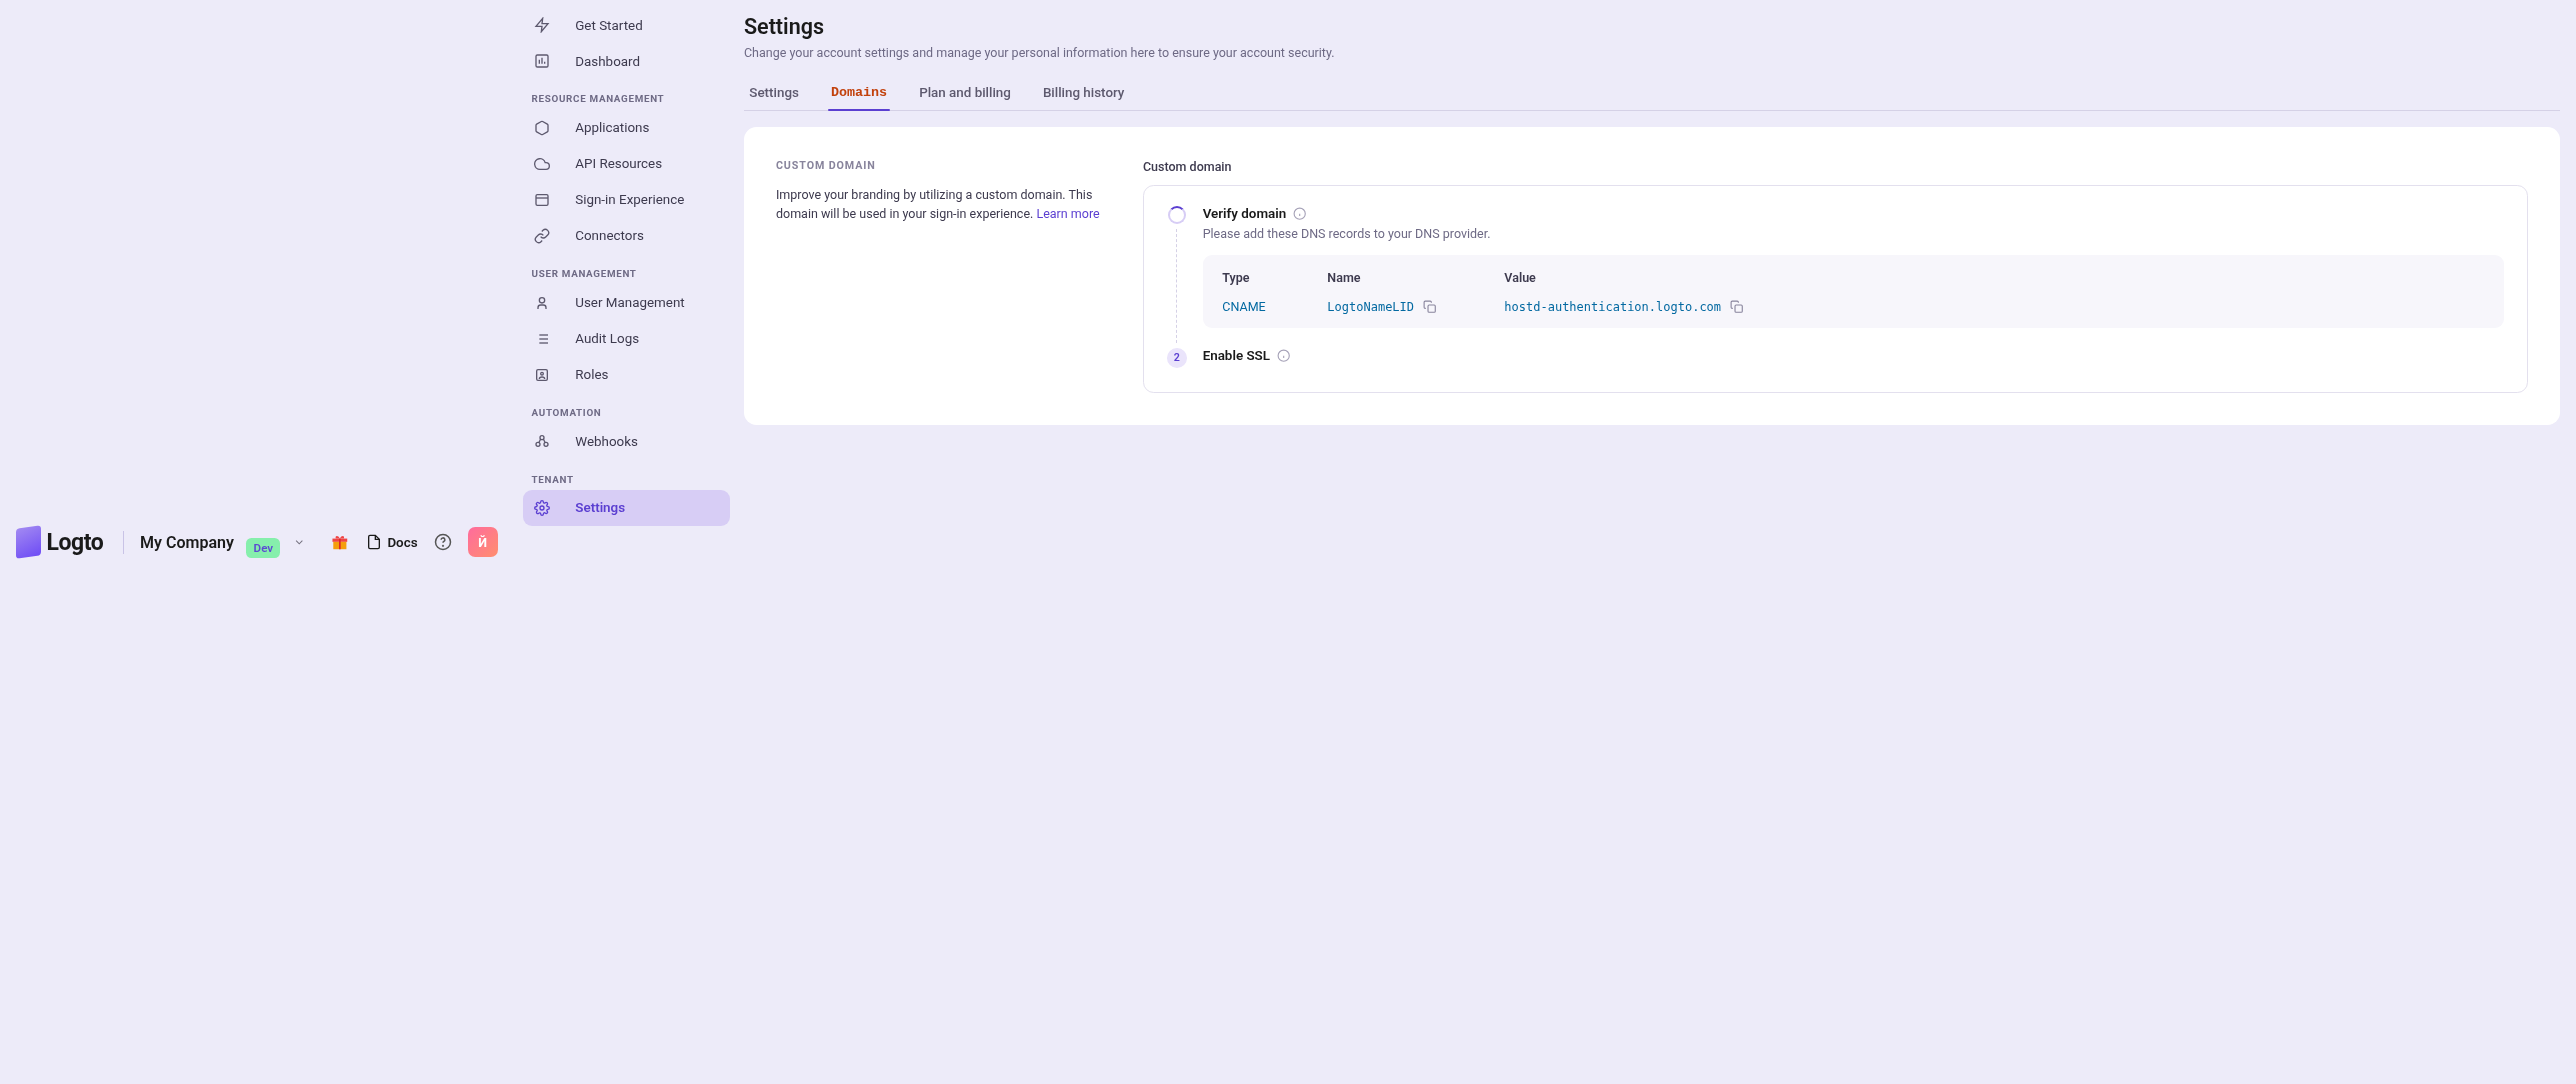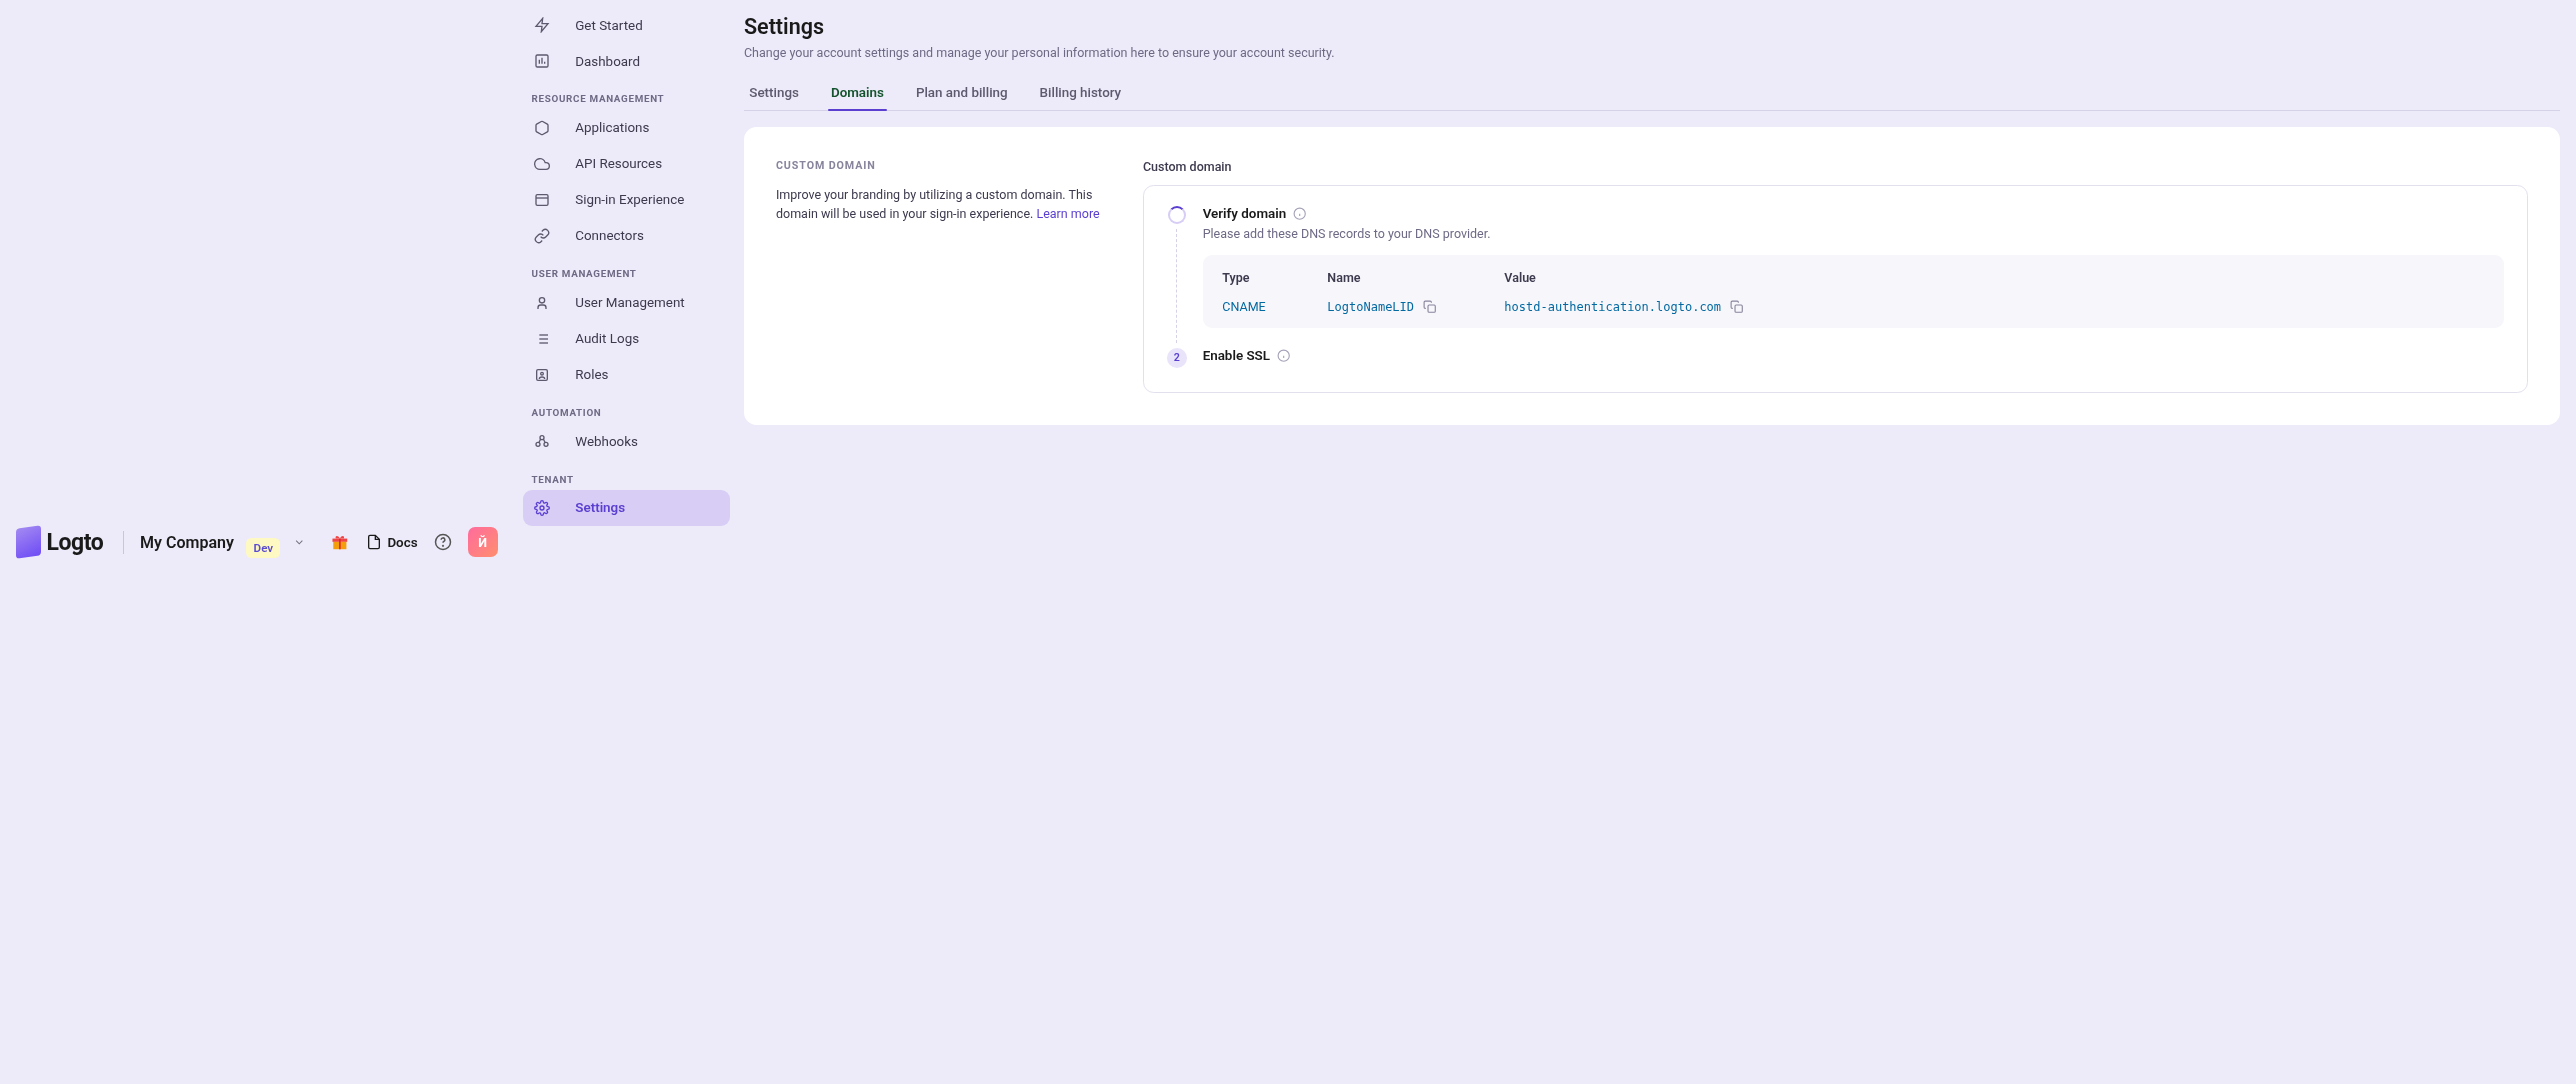--- a/index.html
+++ b/index.html
@@ -20,21 +20,21 @@
 .logo-mark {
   width: 25px; height: 29.5px;
   background: linear-gradient(160deg, #a289f2 0%, #6e4cf5 100%);
   border-radius: 3.6px;
   transform: skewY(-8deg);
 }
 .logo-text { font-size: 23px; font-weight: 700; letter-spacing: -0.4px; }
 .vr { width: 0.9px; height: 23px; background: #c9c3e6; margin: 0 3.6px 0 7.2px; }
 .tenant-name { font-size: 16px; font-weight: 600; }
 .env-tag {
-  background: #fef9c3; color: #5b4cd1;
+  background: #86efac; color: #5b4cd1;
   padding: 2.7px 7.2px; border-radius: 5.4px; font-size: 11.6px; font-weight: 600; margin-top: 12px;
 }
 .chev { color: #757280; }
 .spacer { flex: 1; }
 .topbar-actions { display: flex; align-items: center; gap: 16px; }
 .topbar-actions .ic { cursor: pointer; color: #555; display:flex; align-items:center; }
 .docs-link { display: flex; align-items: center; gap: 5.4px; font-weight: 600; font-size: 13.4px; cursor: pointer; }
 .avatar {
   width: 30px; height: 30px; border-radius: 7.2px;
   background: linear-gradient(135deg, #ff6b9d 0%, #ff8e6e 100%);
@@ -60,21 +60,21 @@
 .nav-item .icon { width: 18px; height: 18px; display: flex; align-items: center; justify-content: center; color: #5d596e; }
 .nav-item.active .icon { color: #5b3fd1; }
 
 
 .main { flex: 1; padding: 14.3px 16px 18px 5.4px; overflow-y: auto; }
 .page-title { font-size: 21.5px; font-weight: 600; margin-bottom: 5.4px; }
 .page-sub { color: #6e6a85; font-size: 12.5px; margin-bottom: 16px; }
 
 .tabs { display: flex; gap: 32px; border-bottom: 0.9px solid #d5d1e6; margin-bottom: 16px; padding-left: 5.4px;}
 .tab { padding: 9px 0 10.7px; font-size: 13.4px; color: #5d596e; cursor: pointer; font-weight: 500; position: relative; }
-.tab.active { color: #14532d; font-weight: 600; }
+.tab.active { color: #c2410c; font-weight: 600; font-family: Liberation Mono, monospace; }
 .tab.active::after {
   content: ""; position: absolute; left: -2.7px; right: -2.7px; bottom: -0.9px;
   height: 1.8px; background: #5b3fd1; border-radius: 1.8px;
 }
 
 .card {
   background: #fff; border-radius: 12.5px; padding: 32px;
   display: flex; gap: 36px;
 }
 .card-left { width: 331px; flex-shrink: 0; }

